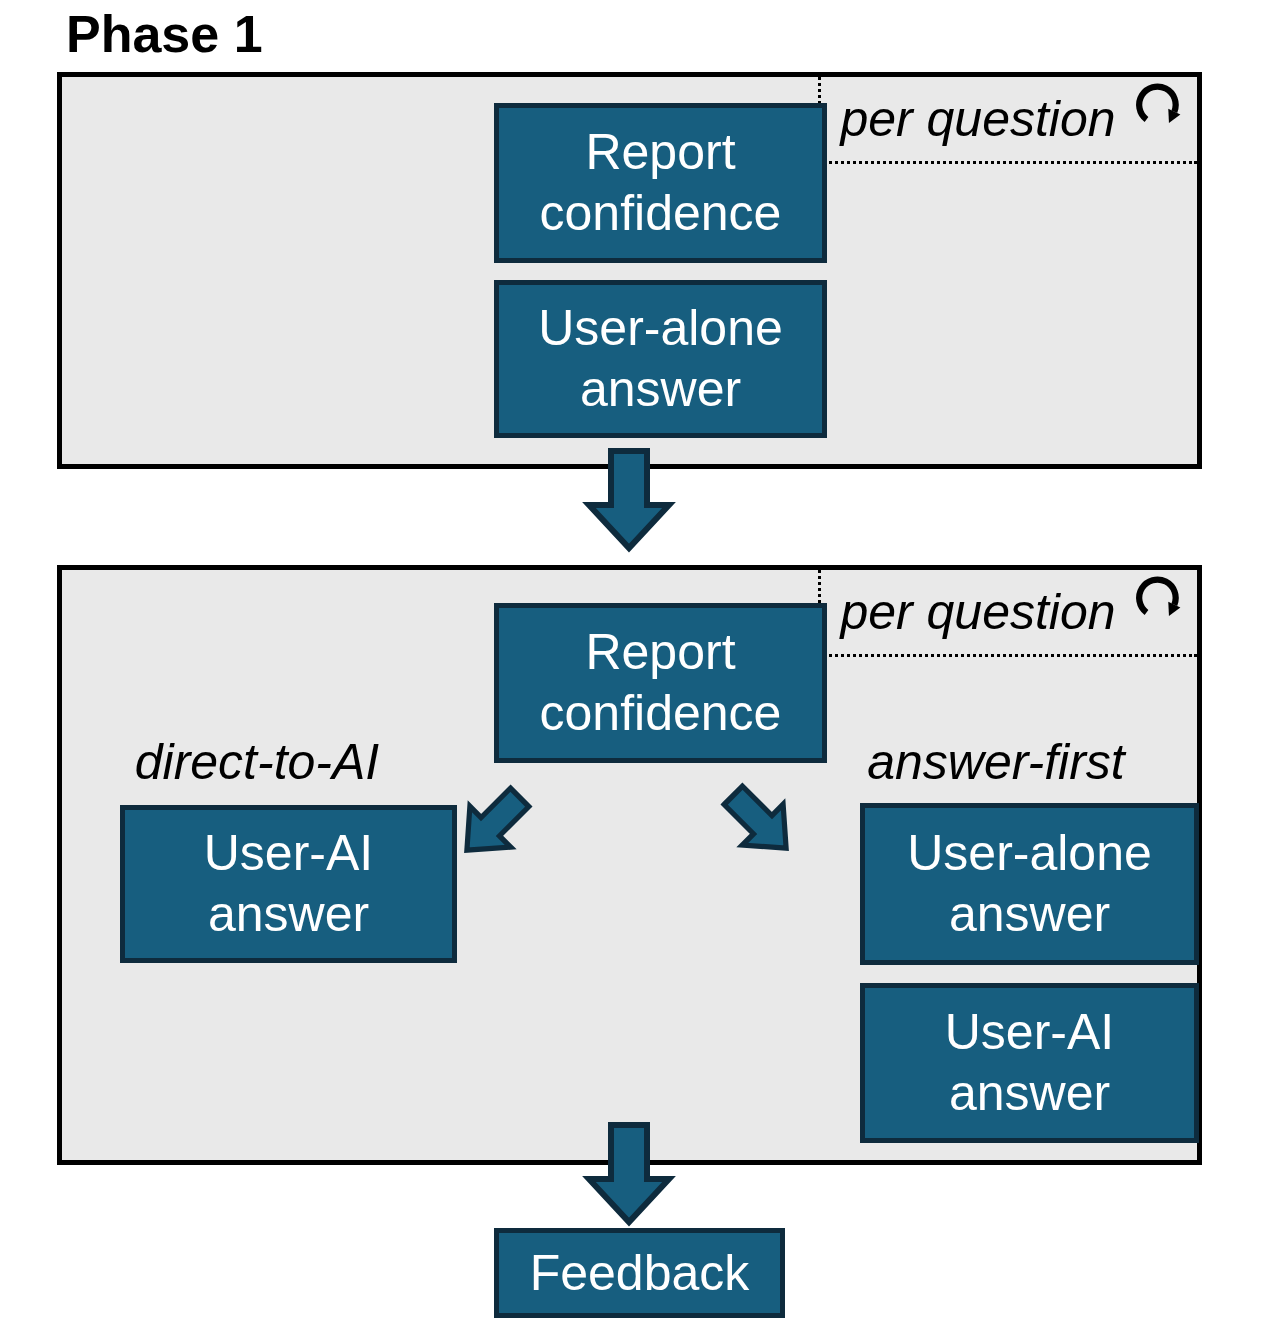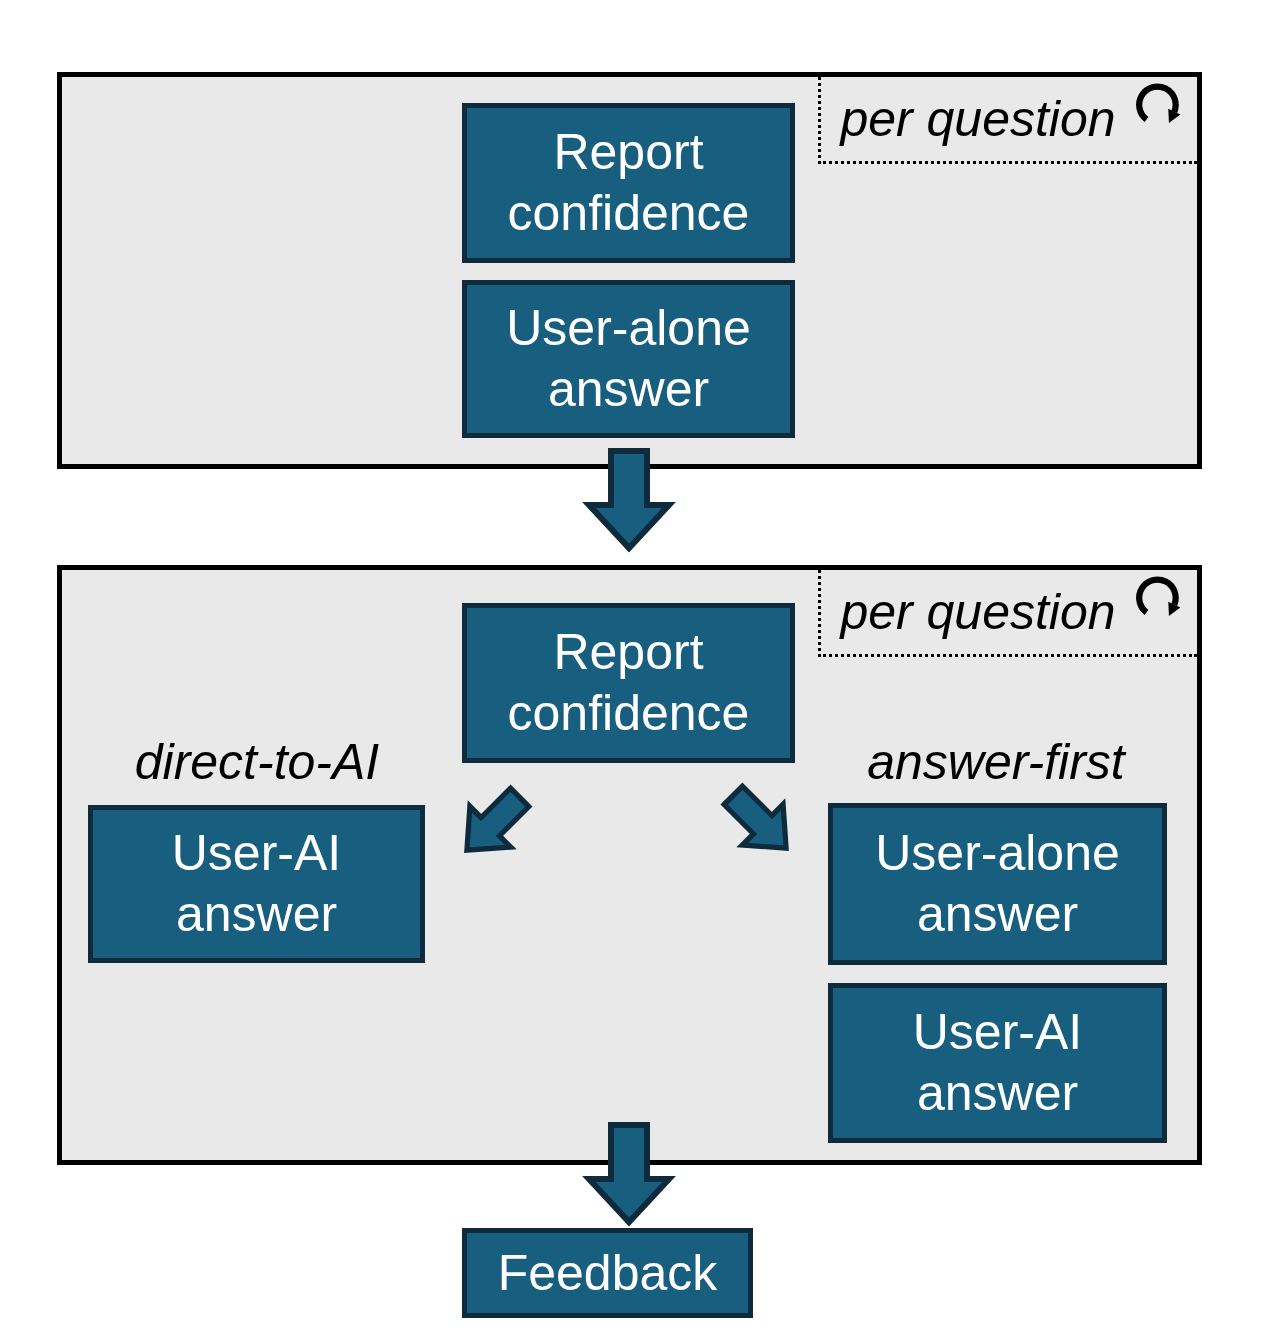--- a/index.html
+++ b/index.html
@@ -26,21 +26,21 @@
     padding:0 6px 0 10px;
   }
   .pq { font-style:italic; font-size:50px; white-space:nowrap; }
   .loop-icon { width:48px; height:48px; margin-top:-28px; flex:0 0 auto; }
   .loop-icon path { fill:none; stroke:var(--text_dark,#000); stroke-width:6.5px; }
   .loop-icon polygon { fill:var(--text_dark,#000); }
   .node {
     position:absolute; background:var(--box_fill,#175e7f);
     border:5px solid var(--box_border,#0e2b3d); color:var(--text_light,#fff);
     display:flex; align-items:center; justify-content:center; text-align:center;
-    font-size:50px; line-height:1.22; padding:8px 10px;
+    font-size:50px; line-height:1.22; padding:8px 10px;margin-left:32px;
   }
   
   #p1-report      { left:400px; top:26px;  width:333px; height:160px; }
   #p1-user-alone  { left:400px; top:203px; width:333px; height:158px; }
   
   #p2-report      { left:400px; top:33px;  width:333px; height:160px; }
   #p2-user-ai     { left:26px;  top:235px; width:337px; height:158px; }
   #p2-user-alone  { left:766px; top:233px; width:339px; height:162px; }
   #p2-user-ai2    { left:766px; top:413px; width:339px; height:160px; }
   .branch-label {
@@ -60,20 +60,21 @@
   .diag polygon { stroke-width:7px; }
   #arrow-left  { left:400px; top:214px; transform:rotate(45deg); }
   #arrow-right { left:667px; top:212px; transform:rotate(-45deg); }
   #feedback-box { left:462px; top:1228px; width:291px; height:90px; position:absolute; }
 </style>
 </head>
 <body>
 
 <div id="canvas">
 
+  <div class="phase-title" id="phase1-title">Phase 1</div>
 
   <div class="phase-box" id="phase1-box">
     <div class="tag">
       <span class="pq">per question</span>
       <svg class="loop-icon" viewBox="0 0 50 50">
         <path d="M 13 40 A 19 19 0 1 1 42 32"></path>
         <polygon points="48.3,35 35.7,29 36.4,43.7"></polygon>
       </svg>
     </div>
     <div class="node" id="p1-report">

